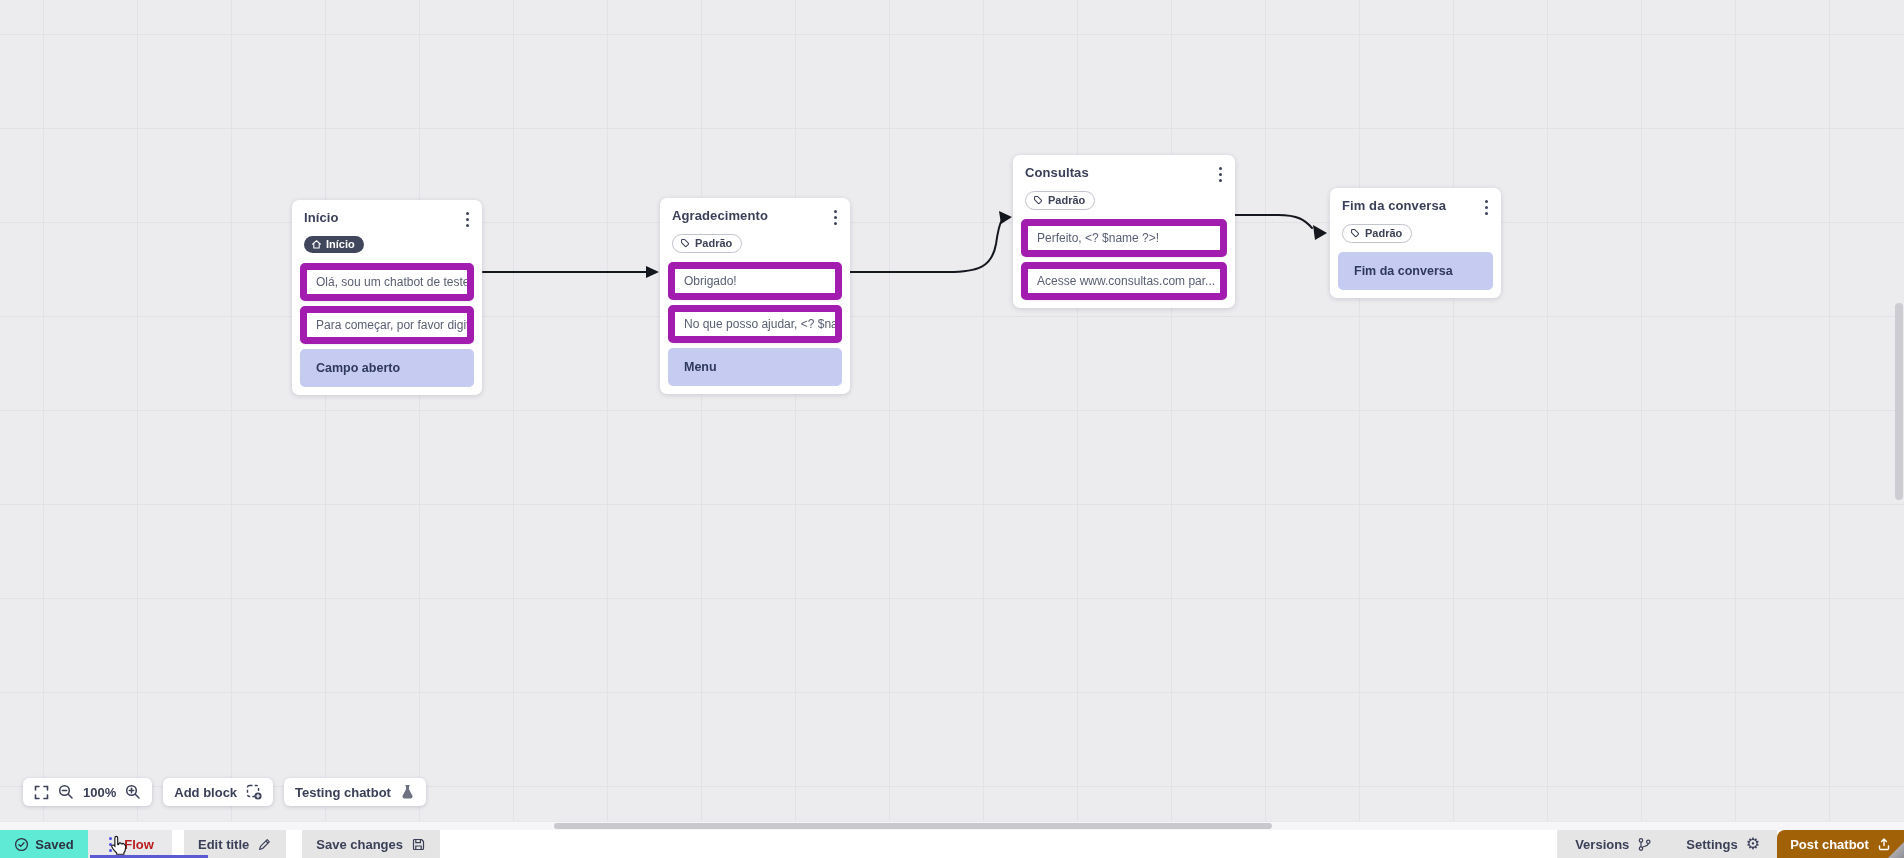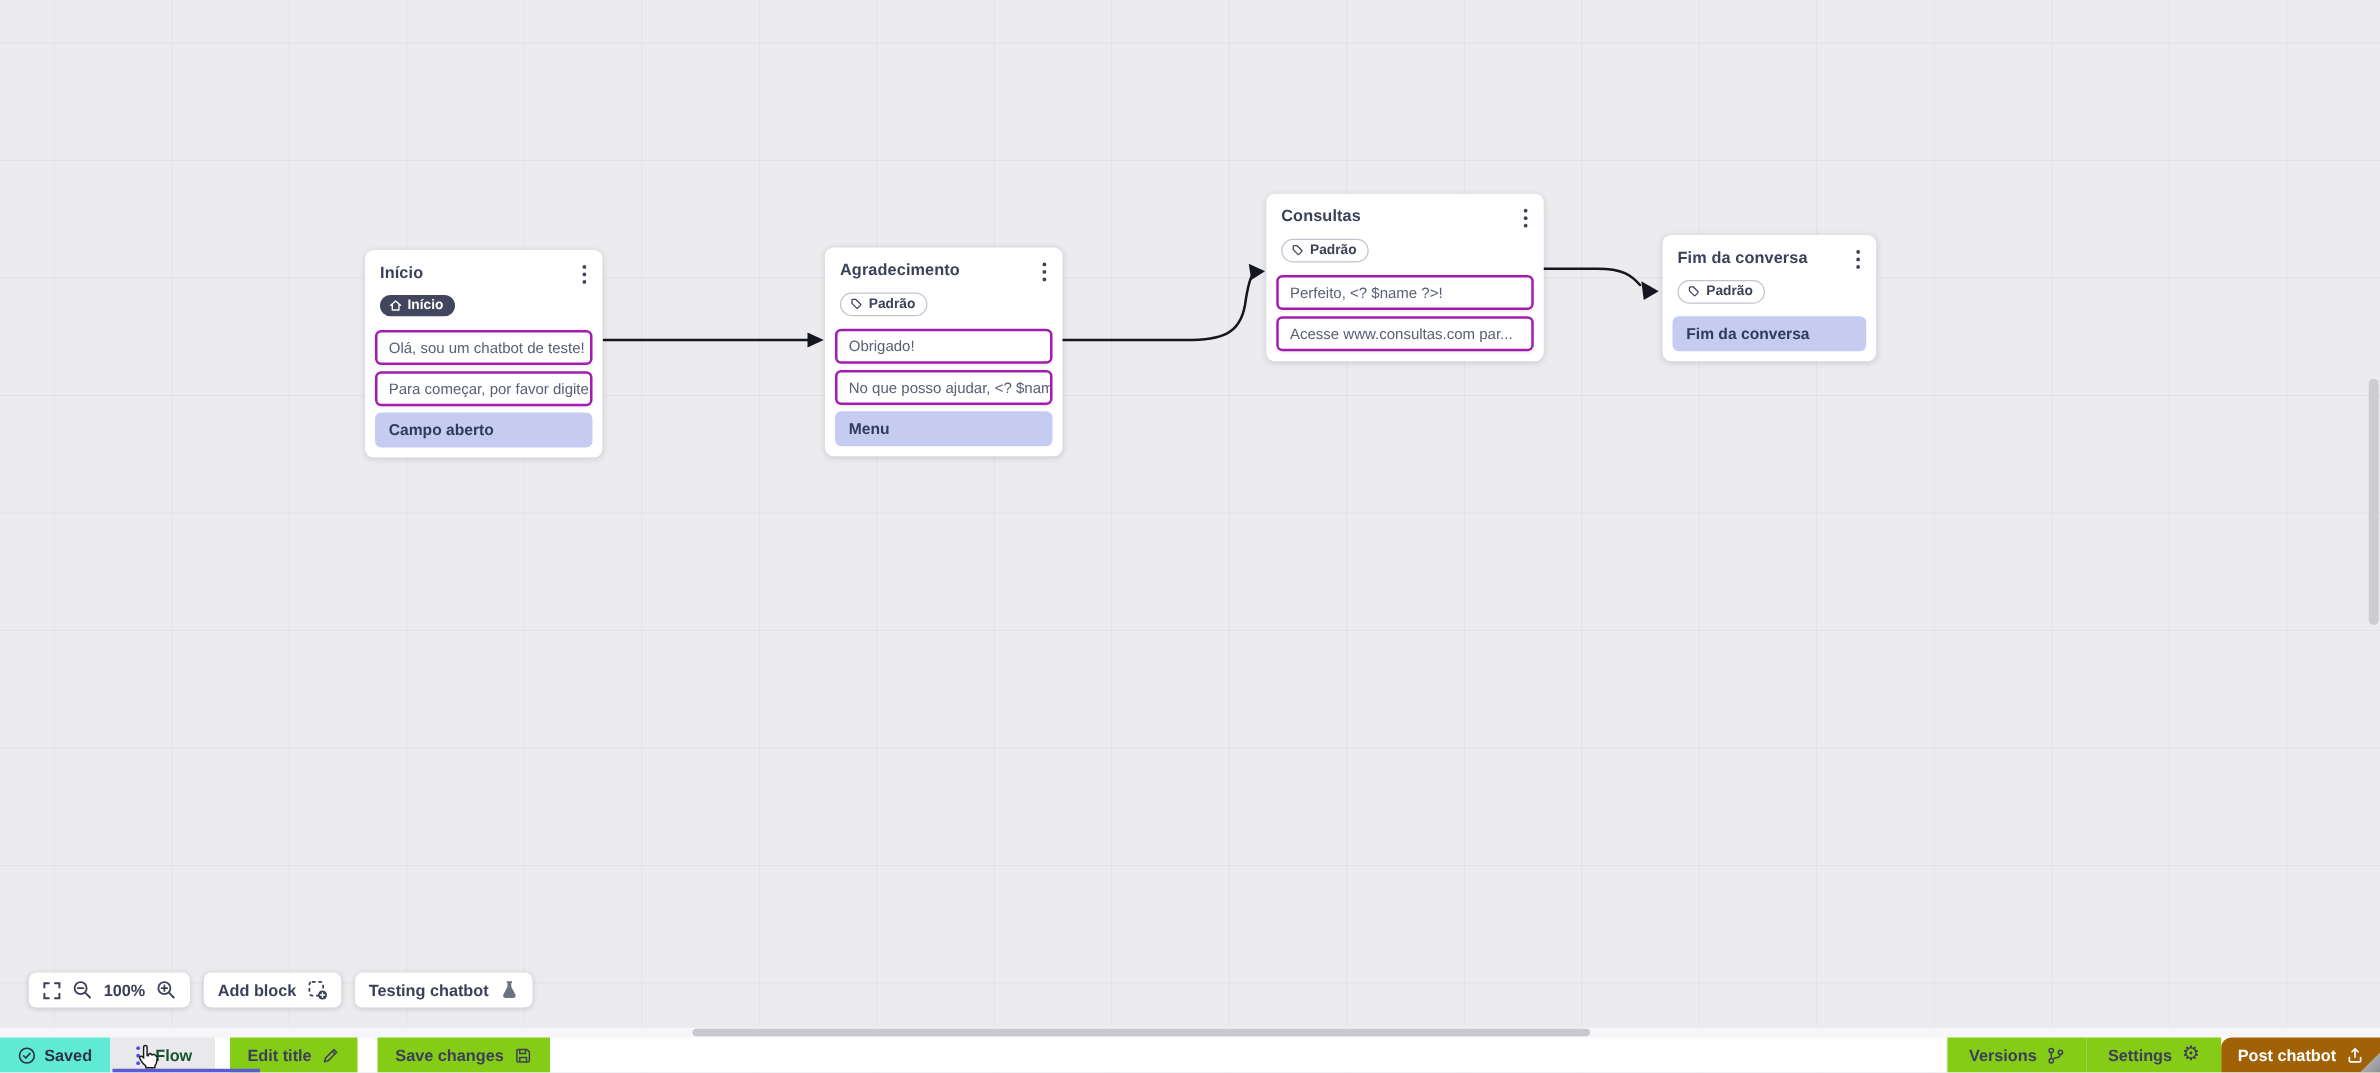--- a/index.html
+++ b/index.html
@@ -45,21 +45,21 @@
     border-radius:10px;
     padding:3px 9px 3px 7px;
     line-height:1;
   }
   .badge.dark { background:#40465B; color:#fff; }
   .badge.outline { background:#fff; color:#3D4257; border:1.5px solid #C2C4CD; }
 
   .rows { margin:9px 8px 0 8px; display:flex; flex-direction:column; gap:5px; }
   .msg {
     background:#fff;
-    border:2px solid #a21caf;
+    border:7px solid #a21caf;
     box-shadow:0 1px 2px rgba(40,40,60,.08);
     border-radius:5px;
     font-size:12px; color:#5A6073;
     padding:5px 9px;
     white-space:nowrap; overflow:hidden;
     cursor:pointer;
   }
   .msg.hl {
     background:#C5CBF1;
     border-color:#C5CBF1;
@@ -105,29 +105,29 @@
   .sb-saved {
     width:88px; background:#5eead4;
     display:flex; align-items:center; justify-content:center; gap:6px;
     color:#2E3345;
   }
   .sb-flowtab {
     width:84px; background:#E9E9EC;
     display:flex; align-items:center; justify-content:center; gap:9px;
     cursor:pointer;
   }
-  .sb-flowtab .label { color:#14532d; }
+  .sb-flowtab .label { color:#b91c1c; }
   .kebab.blue i { background:#4D4FE0; }
   .flow-underline {
     position:absolute; left:90px; bottom:0; width:118px; height:3px;
     background:#5B5AD3; z-index:6;
   }
   .sb-btn {
     display:flex; align-items:center; gap:8px;
-    padding:0 14px; cursor:pointer; background:#84cc16; border:none;
+    padding:0 14px; cursor:pointer; background:#e5e5e5; border:none;
     font:inherit; color:#3B4058;
   }
   .sb-btn.edit { margin-left:12px; }
   .sb-btn.save { margin-left:16px; }
   .sb-spacer { flex:1; }
   .sb-right { display:flex; align-items:stretch; border-left:1px solid #E8E7EB; }
   .sb-right .sb-btn { padding:0 17px; }
   .gear-glyph { font-size:16px; line-height:1; color:#3B4058; }
   .post-btn {
     position:relative; width:127px;

